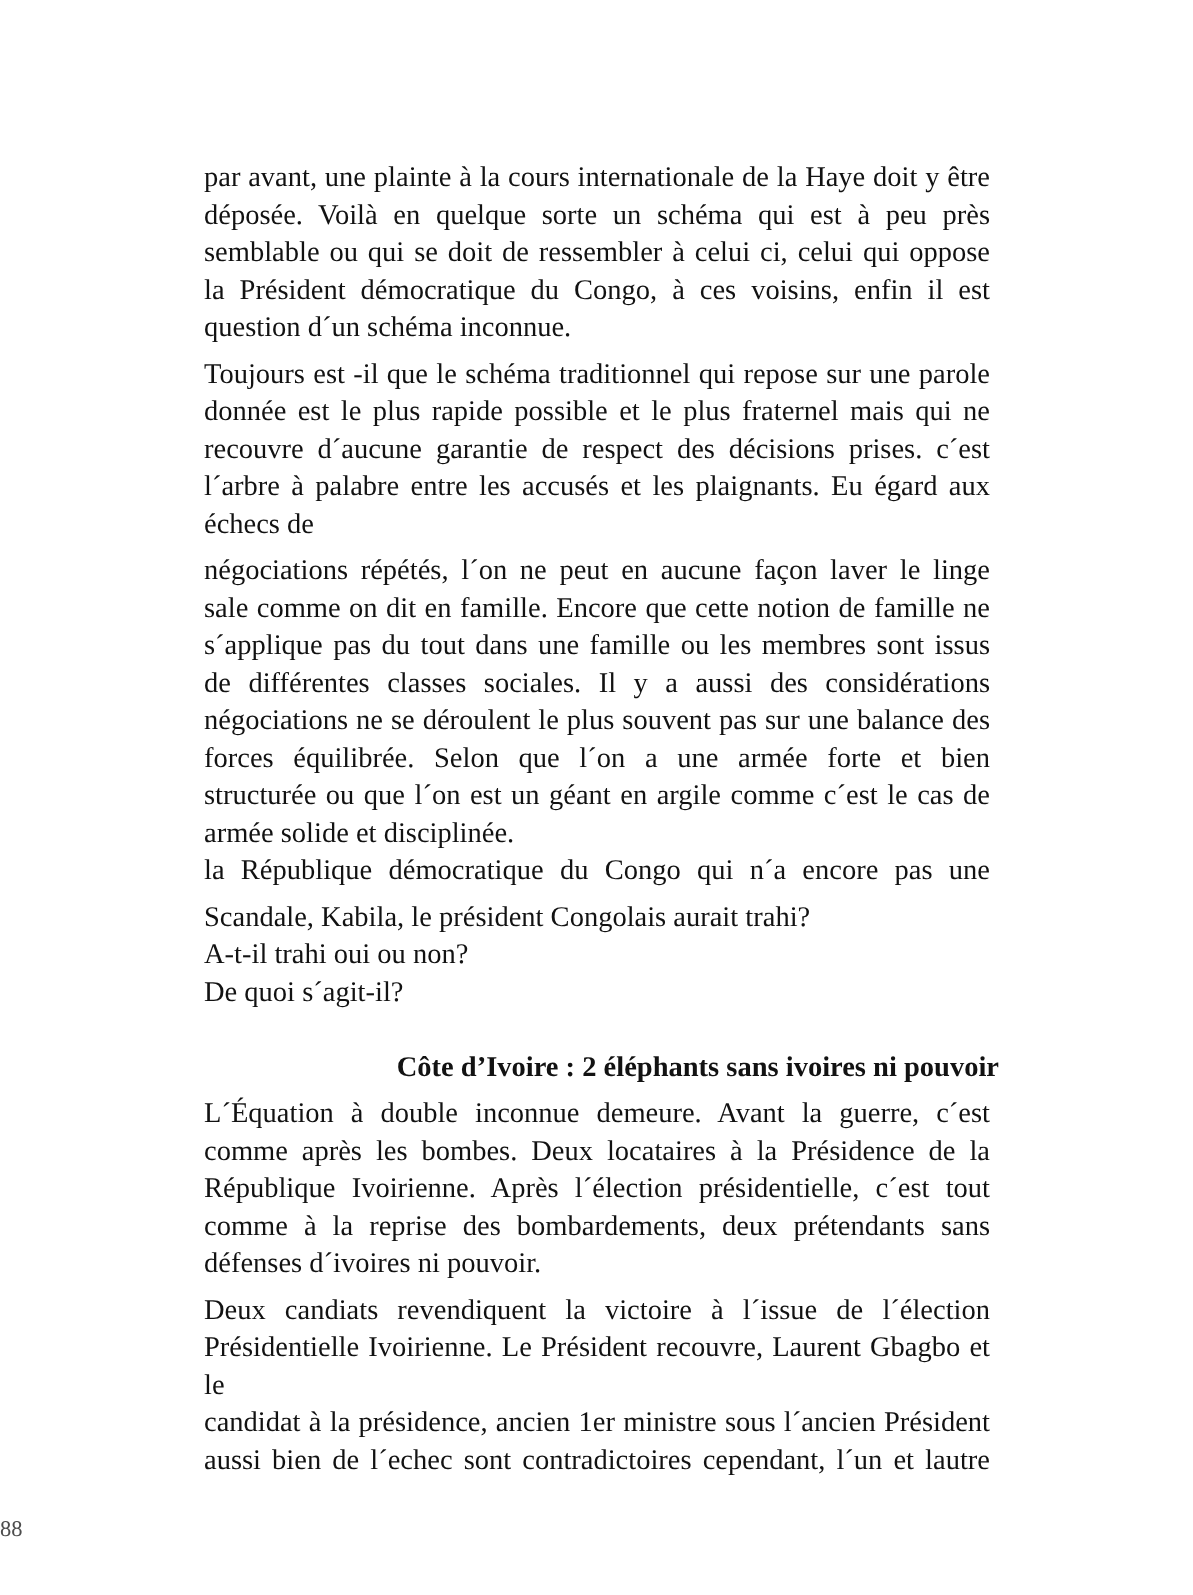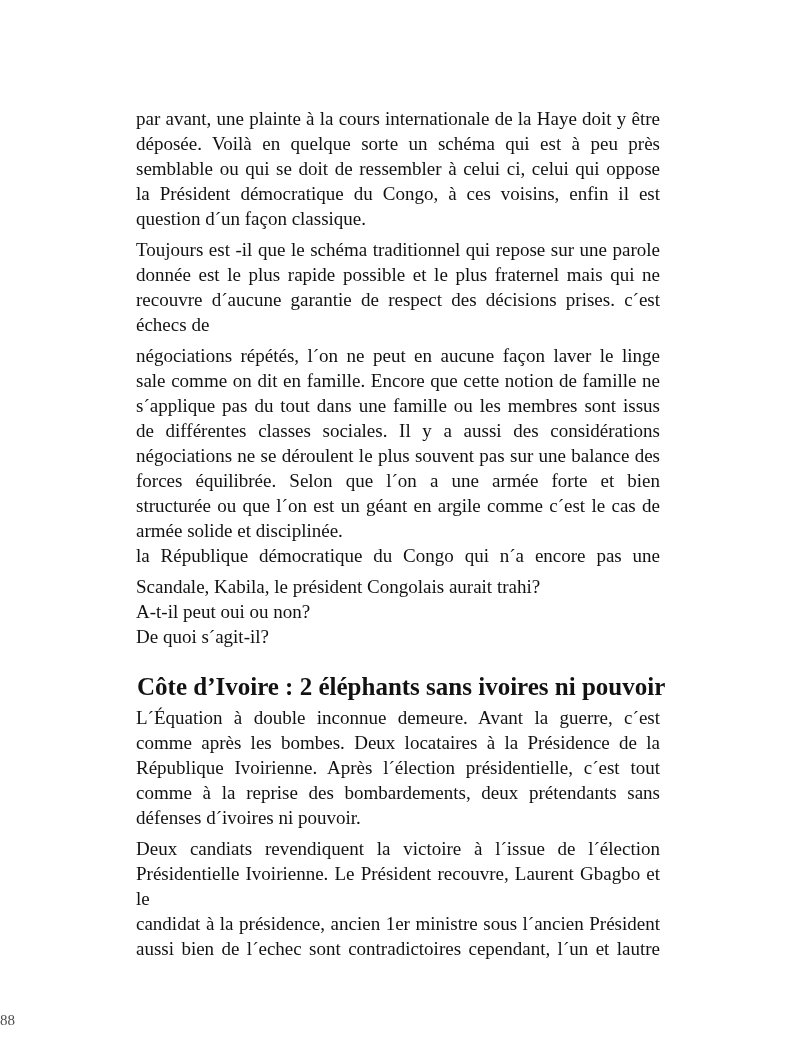--- a/index.html
+++ b/index.html
@@ -35,24 +35,24 @@
     text-align-last: justify;
     white-space: normal;
   }
   .line.nj {
     text-align: left;
     text-align-last: left;
   }
   h2.heading {
     margin: 25px 0 0 0;
     padding: 0 0 0 7px;
-    font-size: 25px;
+    font-size: 19px;
     line-height: 25px;
     font-weight: bold;
-    text-align: left;
+    text-align: right;
   }
   .footer {
     position: absolute;
     left: 0;
     top: 1010px;
     width: 100%;
     text-align: left;
     font-size: 15px;
     line-height: 20px;
     color: #4d4d4d;
@@ -61,42 +61,43 @@
 </head>
 <body>
 
 <div class="page">
   <div class="content" id="content">
       <p>
         <span class="line">par avant, une plainte à la cours internationale de la Haye doit y être</span>
         <span class="line">déposée. Voilà en quelque sorte un schéma qui est à peu près</span>
         <span class="line">semblable ou qui se doit de ressembler à celui ci, celui qui oppose</span>
         <span class="line">la Président démocratique du Congo, à ces voisins, enfin il est</span>
-        <span class="line nj">question d´un façon classique.</span>
+        <span class="line nj">question d´un schéma inconnue.</span>
       </p>
       <p>
         <span class="line">Toujours est -il que le schéma traditionnel qui repose sur une parole</span>
         <span class="line">donnée est le plus rapide possible et le plus fraternel mais qui ne</span>
         <span class="line">recouvre d´aucune garantie de respect des décisions prises. c´est</span>
+        <span class="line">l´arbre à palabre entre les accusés et les plaignants. Eu égard aux</span>
         <span class="line nj">échecs de</span>
       </p>
       <p>
         <span class="line">négociations répétés, l´on ne peut en aucune façon laver le linge</span>
         <span class="line">sale comme on dit en famille. Encore que cette notion de famille ne</span>
         <span class="line">s´applique pas du tout dans une famille ou les membres sont issus</span>
         <span class="line">de différentes classes sociales. Il y a aussi des considérations</span>
         <span class="line">négociations ne se déroulent le plus souvent pas sur une balance des</span>
         <span class="line">forces équilibrée. Selon que l´on a une armée forte et bien</span>
         <span class="line">structurée ou que l´on est un géant en argile comme c´est le cas de</span>
         <span class="line nj">armée solide et disciplinée.</span>
         <span class="line">la République démocratique du Congo qui n´a encore pas une</span>
       </p>
       <p>
         <span class="line nj">Scandale, Kabila, le président Congolais aurait trahi?</span>
-        <span class="line nj">A-t-il peut oui ou non?</span>
+        <span class="line nj">A-t-il trahi oui ou non?</span>
         <span class="line nj">De quoi s´agit-il?</span>
       </p>
       <h2 class="heading">Côte d’Ivoire : 2 éléphants sans ivoires ni pouvoir</h2>
       <p>
         <span class="line">L´Équation à double inconnue demeure. Avant la guerre, c´est</span>
         <span class="line">comme après les bombes. Deux locataires à la Présidence de la</span>
         <span class="line">République Ivoirienne. Après l´élection présidentielle, c´est tout</span>
         <span class="line">comme à la reprise des bombardements, deux prétendants sans</span>
         <span class="line nj">défenses d´ivoires ni pouvoir.</span>
       </p>

